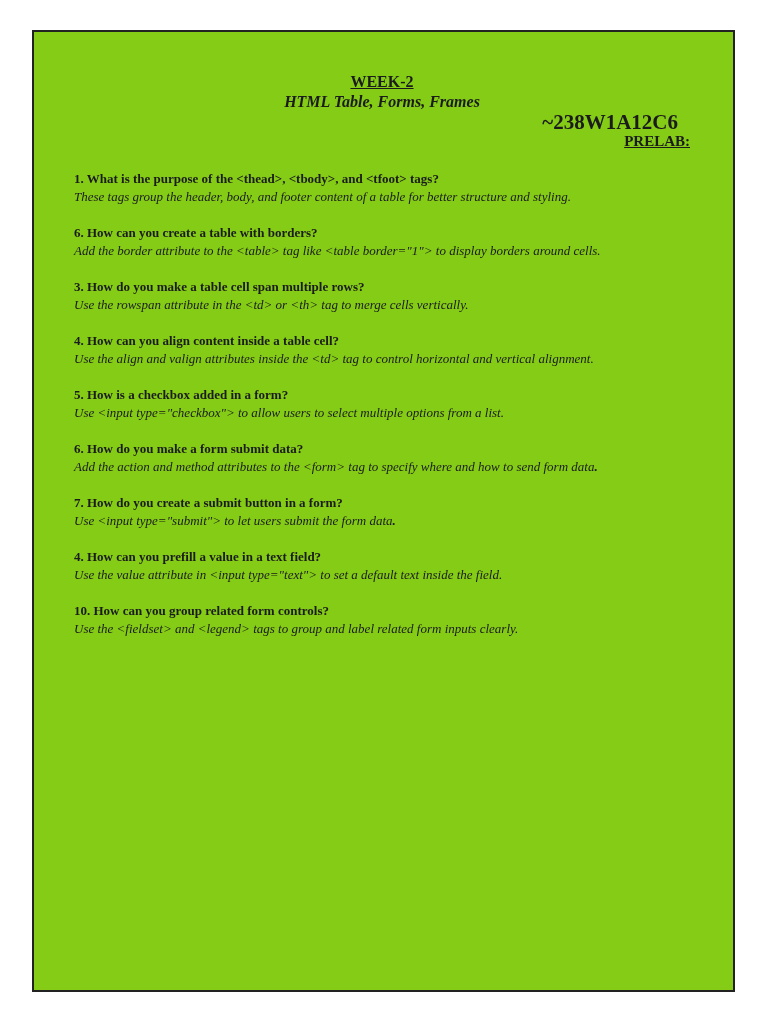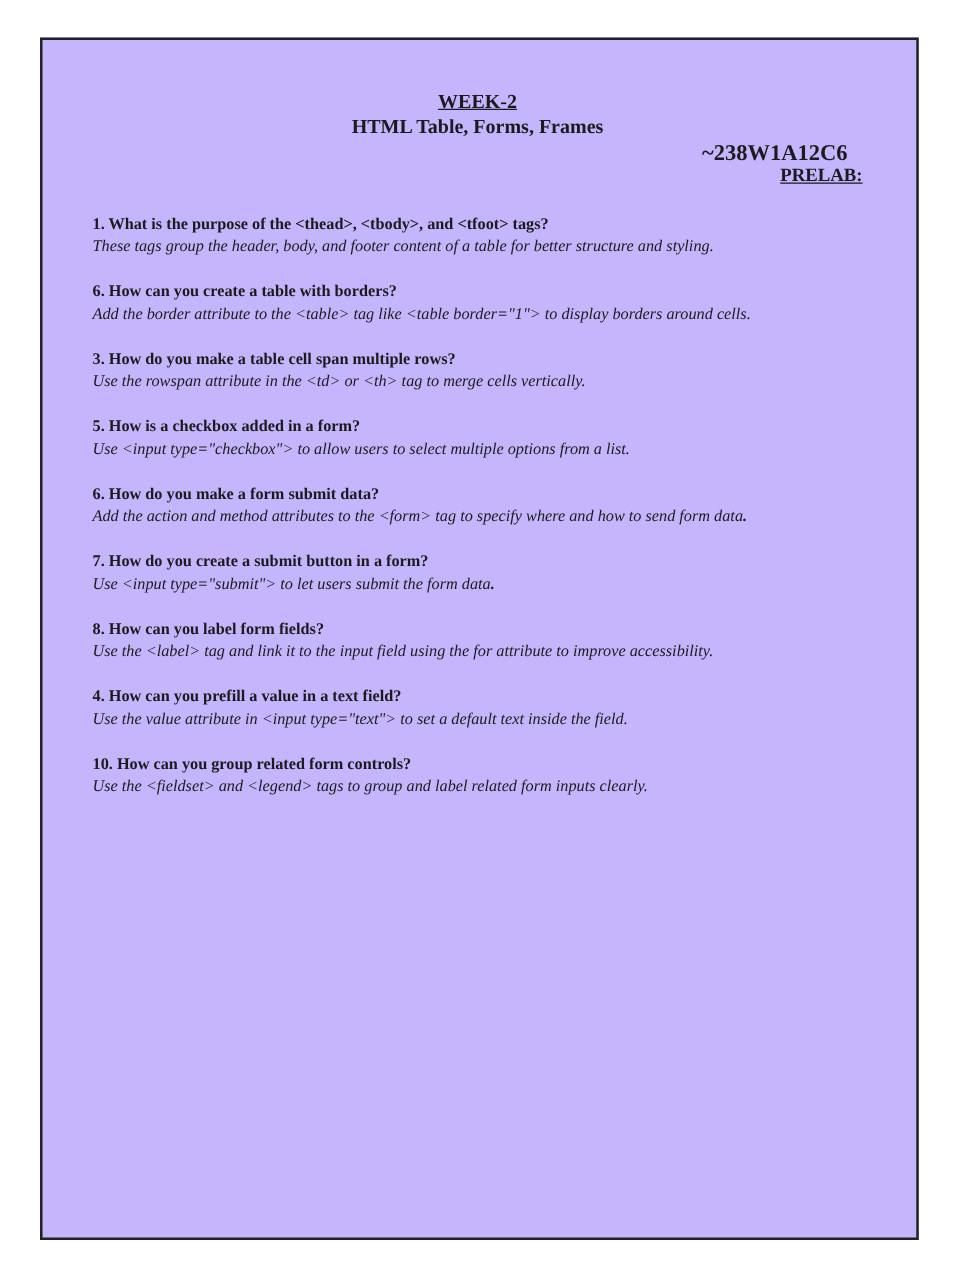--- a/index.html
+++ b/index.html
@@ -15,43 +15,44 @@
     color: #1b1b1b;
     overflow: hidden;
   }
   .page-frame {
     position: absolute;
     left: 32px;
     top: 30px;
     width: 699px;
     height: 958px;
     border: 2px solid #222222;
-    background: #c4b5fd;
+    background: #84cc16;
     box-sizing: content-box;
   }
   .page-inner {
     padding: 40px 43px 0 40px;
   }
   .doc-title {
     text-align: center;
     font-weight: bold;
     font-size: 16px;
     line-height: 20px;
     text-decoration: underline;
   }
   .doc-subtitle {
     text-align: center;
     font-weight: bold;
     font-size: 16px;
     line-height: 20px;
+    font-style: italic;
   }
   .roll-number {
     text-align: right;
     font-weight: bold;
-    font-size: 18px;
+    font-size: 21px;
     line-height: 20px;
     padding-right: 12px;
   }
   .section-heading {
     font-weight: bold;
     font-size: 15px;
     line-height: 18px;
     text-decoration: underline;
     margin: 0 0 20px 0;
     text-align: right;
@@ -93,40 +94,40 @@
       <div class="qa-block">
         <div class="qa-question">6. How can you create a table with borders?</div>
         <div class="qa-answer"><span>Add the border attribute to the &lt;table&gt; tag like &lt;table border="1"&gt; to display borders around cells.</span><span class="bold-end"></span></div>
       </div>
 
       <div class="qa-block">
         <div class="qa-question">3. How do you make a table cell span multiple rows?</div>
         <div class="qa-answer"><span>Use the rowspan attribute in the &lt;td&gt; or &lt;th&gt; tag to merge cells vertically.</span><span class="bold-end"></span></div>
       </div>
 
+      <div class="qa-block">
+        <div class="qa-question">4. How can you align content inside a table cell?</div>
+        <div class="qa-answer"><span>Use the align and valign attributes inside the &lt;td&gt; tag to control horizontal and vertical alignment.</span><span class="bold-end"></span></div>
+      </div>
 
       <div class="qa-block">
         <div class="qa-question">5. How is a checkbox added in a form?</div>
         <div class="qa-answer"><span>Use &lt;input type="checkbox"&gt; to allow users to select multiple options from a list.</span><span class="bold-end"></span></div>
       </div>
 
       <div class="qa-block">
         <div class="qa-question">6. How do you make a form submit data?</div>
         <div class="qa-answer"><span>Add the action and method attributes to the &lt;form&gt; tag to specify where and how to send form data</span><span class="bold-end">.</span></div>
       </div>
 
       <div class="qa-block">
         <div class="qa-question">7. How do you create a submit button in a form?</div>
         <div class="qa-answer"><span>Use &lt;input type="submit"&gt; to let users submit the form data</span><span class="bold-end">.</span></div>
       </div>
 
-      <div class="qa-block">
-        <div class="qa-question">8. How can you label form fields?</div>
-        <div class="qa-answer"><span>Use the &lt;label&gt; tag and link it to the input field using the for attribute to improve accessibility.</span><span class="bold-end"></span></div>
-      </div>
 
       <div class="qa-block">
         <div class="qa-question">4. How can you prefill a value in a text field?</div>
         <div class="qa-answer"><span>Use the value attribute in &lt;input type="text"&gt; to set a default text inside the field.</span><span class="bold-end"></span></div>
       </div>
 
       <div class="qa-block">
         <div class="qa-question">10. How can you group related form controls?</div>
         <div class="qa-answer"><span>Use the &lt;fieldset&gt; and &lt;legend&gt; tags to group and label related form inputs clearly.</span><span class="bold-end"></span></div>
       </div>

